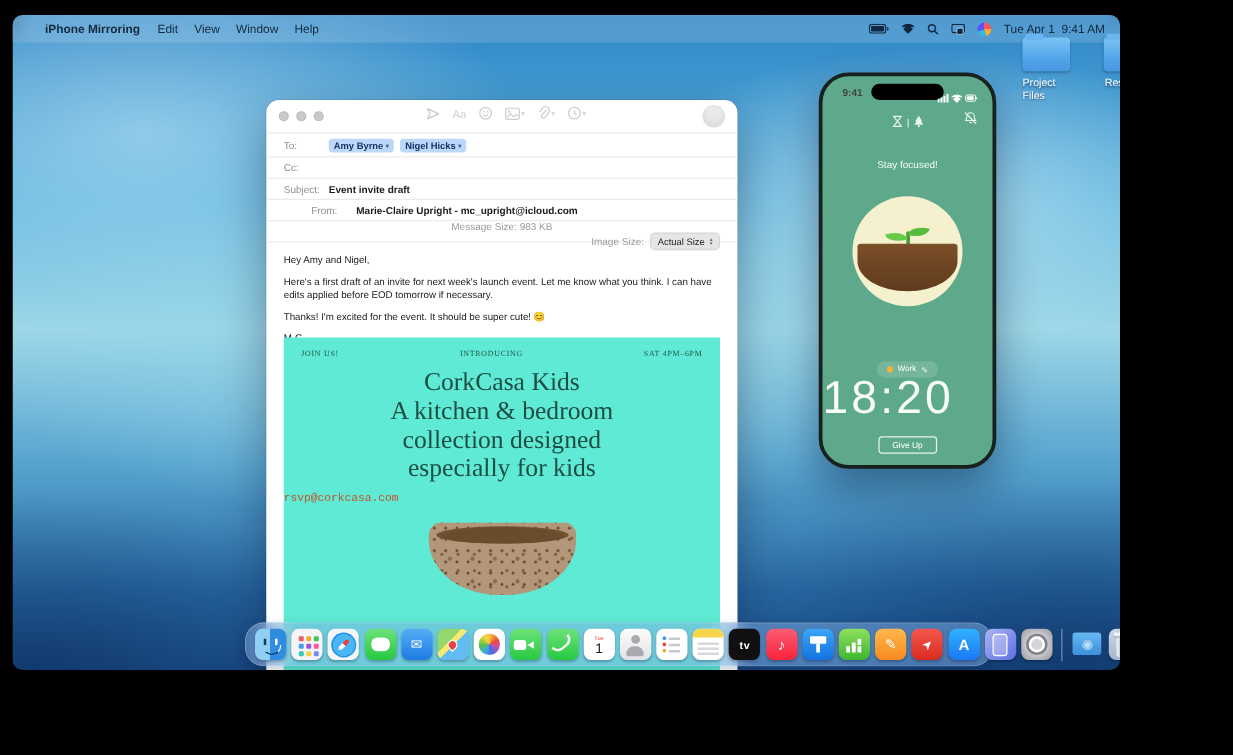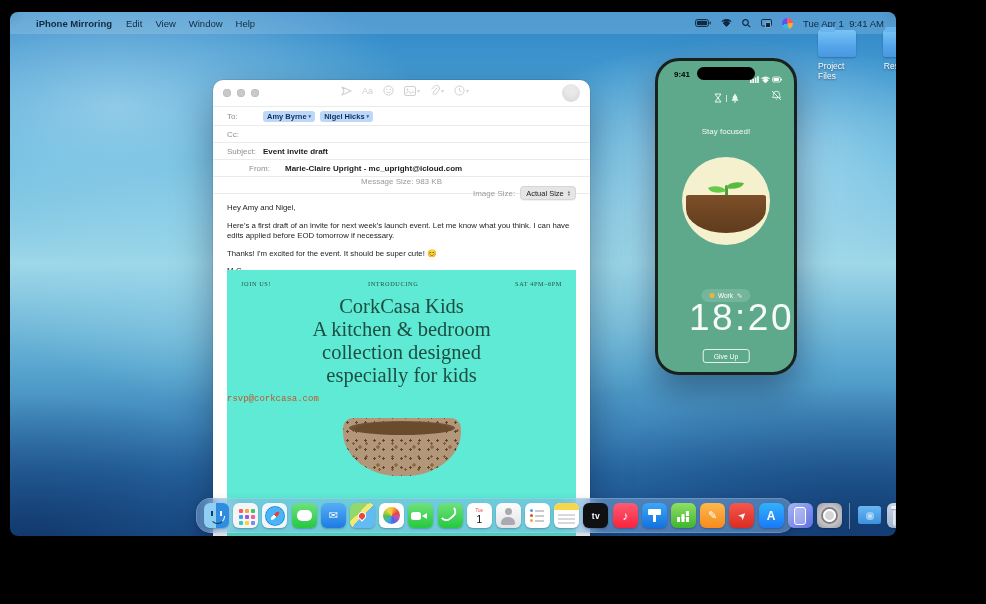--- a/index.html
+++ b/index.html
@@ -84,41 +84,41 @@
     background-image:radial-gradient(#5f4428 1px, transparent 1.3px), radial-gradient(#7c5c38 1px, transparent 1.3px),
       radial-gradient(#8a6a42 1.5px, transparent 1.8px);
     background-size:9px 9px, 13px 13px, 18px 18px; background-position:0 0, 4px 6px, 8px 2px;
     position:relative; }
   .bowl::before { content:""; position:absolute; left:6px; right:6px; top:3px; height:14px; border-radius:50%;
     background:radial-gradient(ellipse at 50% 60%, #6a4c2d 0 60%, #8a6a45 100%); }
 
   
   .phone { position:absolute; left:645px; top:46px; width:142px; height:317px; border-radius:24px;
     background:#5ea98c; border:3px solid #18211d; box-shadow:0 16px 36px rgba(0,10,40,.4); overflow:hidden; }
-  .ph-status { position:absolute; top:6px; left:0; right:0; height:14px; display:flex; align-items:center; color:#000000; }
+  .ph-status { position:absolute; top:6px; left:0; right:0; height:14px; display:flex; align-items:center; color:#404040; }
   .ph-time { position:absolute; left:16px; font-size:8px; font-weight:bold; }
   .island { position:absolute; left:50%; transform:translateX(-50%); top:0; width:58px; height:13px; background:#000; border-radius:7px; }
   .ph-sticons { position:absolute; right:12px; top:3px; }
   .ph-header { position:absolute; top:28px; left:0; right:0; display:flex; justify-content:center; align-items:center; gap:4px; color:#eaf4ee; }
   .ph-header .divider { width:1px; height:7px; background:rgba(255,255,255,.7); }
   .ph-bell { position:absolute; right:12px; top:26px; color:#eaf4ee; }
   .ph-msg { position:absolute; top:66px; left:0; right:0; text-align:center; color:#f4faf6; font-size:8px; }
   .plant-circle { position:absolute; left:50%; transform:translateX(-50%); top:96px; width:88px; height:88px; border-radius:50%;
     background:#f5f1cf; overflow:hidden; }
   .soil { position:absolute; left:4px; right:4px; bottom:12px; height:38px; border-radius:6px 6px 80px 80px / 4px 4px 48px 48px;
     background:linear-gradient(180deg,#7c4f28 0%,#5f3b1d 100%); }
   .sprout-stem { position:absolute; left:50%; bottom:46px; width:2.5px; height:14px; margin-left:-1px; background:#4a9e3c; border-radius:2px; }
   .leaf { position:absolute; width:16px; height:9px; background:#59bb3e; border-radius:0 100% 0 100%; }
   .leaf.l { left:27px; top:28px; transform:rotate(-18deg); background:#65c94a; }
   .leaf.r { left:45px; top:24px; transform:scaleX(-1) rotate(-14deg); }
   .tag-pill { position:absolute; top:228px; left:50%; transform:translateX(-50%); display:flex; align-items:center; gap:4px;
     background:rgba(255,255,255,.14); border-radius:8px; padding:2.5px 8px; color:#fff; font-size:6.5px; }
   .tag-dot { width:4.5px; height:4.5px; border-radius:50%; background:#f0b23c; }
   .tag-pencil { font-size:6.5px; color:rgba(255,255,255,.85); }
-  .ph-timer { position:absolute; top:236px; left:0; right:0; text-align:right; color:rgba(255,255,255,.95);
+  .ph-timer { position:absolute; top:236px; left:0; right:0; text-align:left; color:rgba(255,255,255,.95);
     font-size:37px; font-weight:100; letter-spacing:2.5px; font-family:"Liberation Sans", sans-serif; }
   .giveup { position:absolute; top:288px; left:50%; transform:translateX(-50%); border:1px solid rgba(255,255,255,.85);
     border-radius:3px; color:#fff; font-size:6.8px; padding:2.5px 10px; background:transparent; }
 
   
   .dock { position:absolute; left:186px; top:486px; width:598px; height:35px; border-radius:15px;
     background:rgba(125,172,224,.5); box-shadow:inset 0 0 0 .5px rgba(255,255,255,.35), 0 4px 10px rgba(0,10,40,.2);
     backdrop-filter:blur(8px); display:flex; align-items:center; gap:4.2px; padding:0 8px; }
   .dicon { position:relative; width:25px; height:25px; border-radius:6px; flex:none; display:flex; align-items:center; justify-content:center;
     box-shadow:0 1px 2px rgba(0,0,30,.25); overflow:hidden; }

